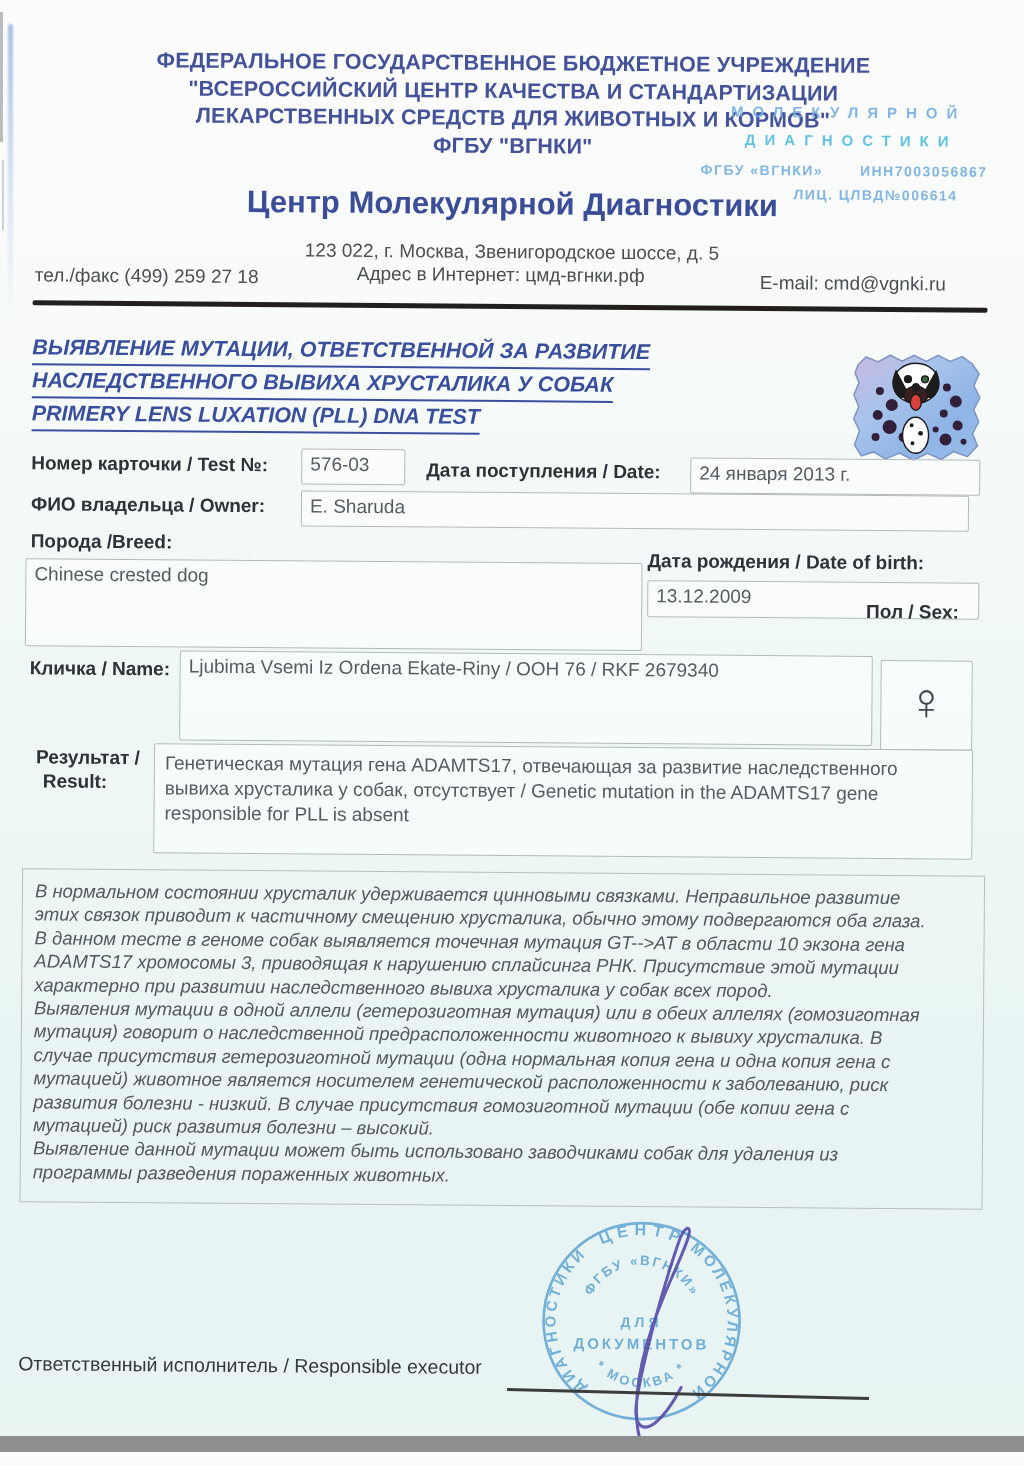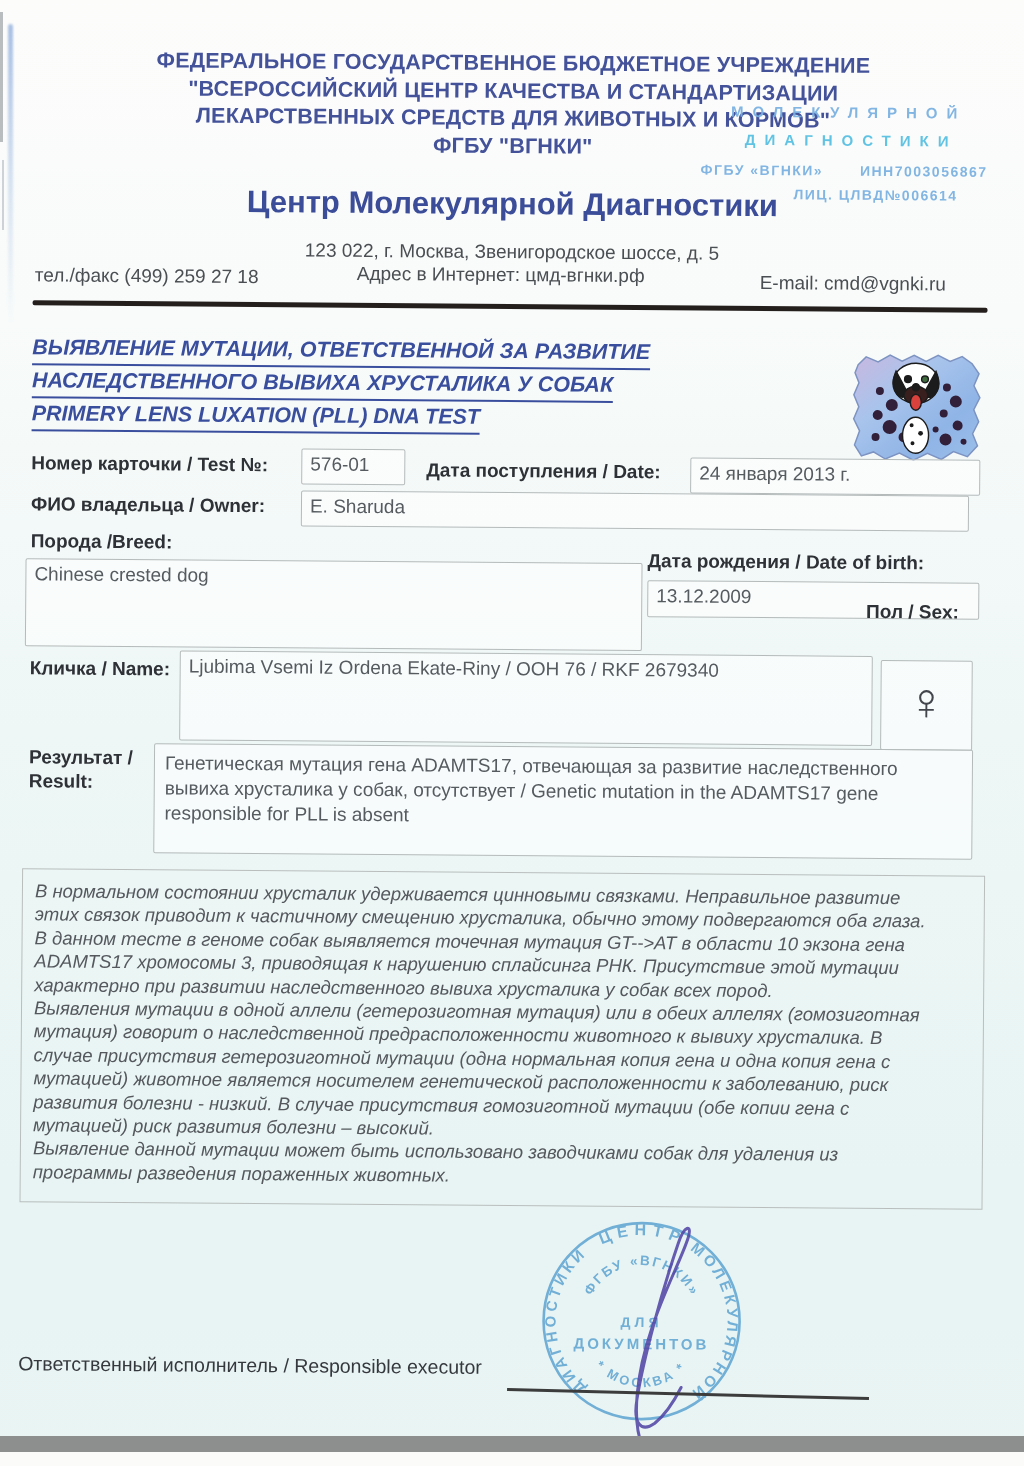--- a/index.html
+++ b/index.html
@@ -115,39 +115,39 @@
       <circle cx="64" cy="34" r="3.6" fill="#1c1c1c"></circle>
     </g>
     <g fill="#1c1c1c">
       <circle cx="60" cy="72" r="2"></circle>
         <circle cx="69" cy="80" r="2.4"></circle>
         <circle cx="61" cy="90" r="2"></circle>
     </g>
   </svg>
 
   <div class="abs lab" style="left:33px;top:456px;">Номер карточки / Test №:</div>
-  <div class="abs box" style="left:303px;top:450px;width:104px;height:36px;">576-01</div>
+  <div class="abs box" style="left:303px;top:450px;width:104px;height:36px;">576-03</div>
   <div class="abs lab" style="left:428px;top:460px;">Дата поступления / Date:</div>
   <div class="abs box" style="left:692px;top:456px;width:290px;height:36px;">24 января 2013 г.</div>
 
   <div class="abs lab" style="left:33px;top:497px;">ФИО владельца / Owner:</div>
   <div class="abs box" style="left:303px;top:492px;width:668px;height:36px;">E. Sharuda</div>
 
   <div class="abs lab" style="left:33px;top:534px;">Порода /Breed:</div>
   <div class="abs lab" style="left:650px;top:549px;">Дата рождения / Date of birth:</div>
   <div class="abs box" style="left:28px;top:562px;width:617px;height:88px;">Chinese crested dog</div>
   <div class="abs box" style="left:650px;top:579px;width:332px;height:37px;">13.12.2009</div>
 
   <div class="abs lab" style="left:869px;top:598px;">Пол / Sex:</div>
   <div class="abs lab" style="left:33px;top:661px;">Кличка / Name:</div>
   <div class="abs box" style="left:183px;top:653px;width:693px;height:90px;">Ljubima Vsemi Iz Ordena Ekate-Riny / OOH 76 / RKF 2679340</div>
   <div class="abs box sexsym" style="left:884px;top:657px;width:92px;height:90px;padding:0;">♀</div>
 
-  <div class="abs lab" style="left:33px;top:750px;">Результат /</div>
-  <div class="abs lab" style="left:33px;top:774px;">Result:</div>
+  <div class="abs lab" style="left:40px;top:750px;">Результат /</div>
+  <div class="abs lab" style="left:47px;top:774px;">Result:</div>
   <div class="abs box" style="left:158px;top:746px;width:819px;height:110px;white-space:normal;line-height:25px;padding:6px 10px;">Генетическая мутация гена ADAMTS17, отвечающая за развитие наследственного вывиха хрусталика у собак, отсутствует / Genetic mutation in the ADAMTS17 gene responsible for PLL is absent</div>
 
   <div class="abs desc">
     <div>В нормальном состоянии хрусталик удерживается цинновыми связками. Неправильное развитие</div>
     <div>этих связок приводит к частичному смещению хрусталика, обычно этому подвергаются оба глаза.</div>
     <div>В данном тесте в геноме собак выявляется точечная мутация GT--&gt;AT в области 10 экзона гена</div>
     <div>ADAMTS17 хромосомы 3, приводящая к нарушению сплайсинга РНК. Присутствие этой мутации</div>
     <div>характерно при развитии наследственного вывиха хрусталика  у собак всех пород.</div>
     <div>Выявления мутации в одной аллели (гетерозиготная мутация) или в обеих аллелях (гомозиготная</div>
     <div>мутация) говорит о наследственной предрасположенности животного к вывиху хрусталика. В</div>

